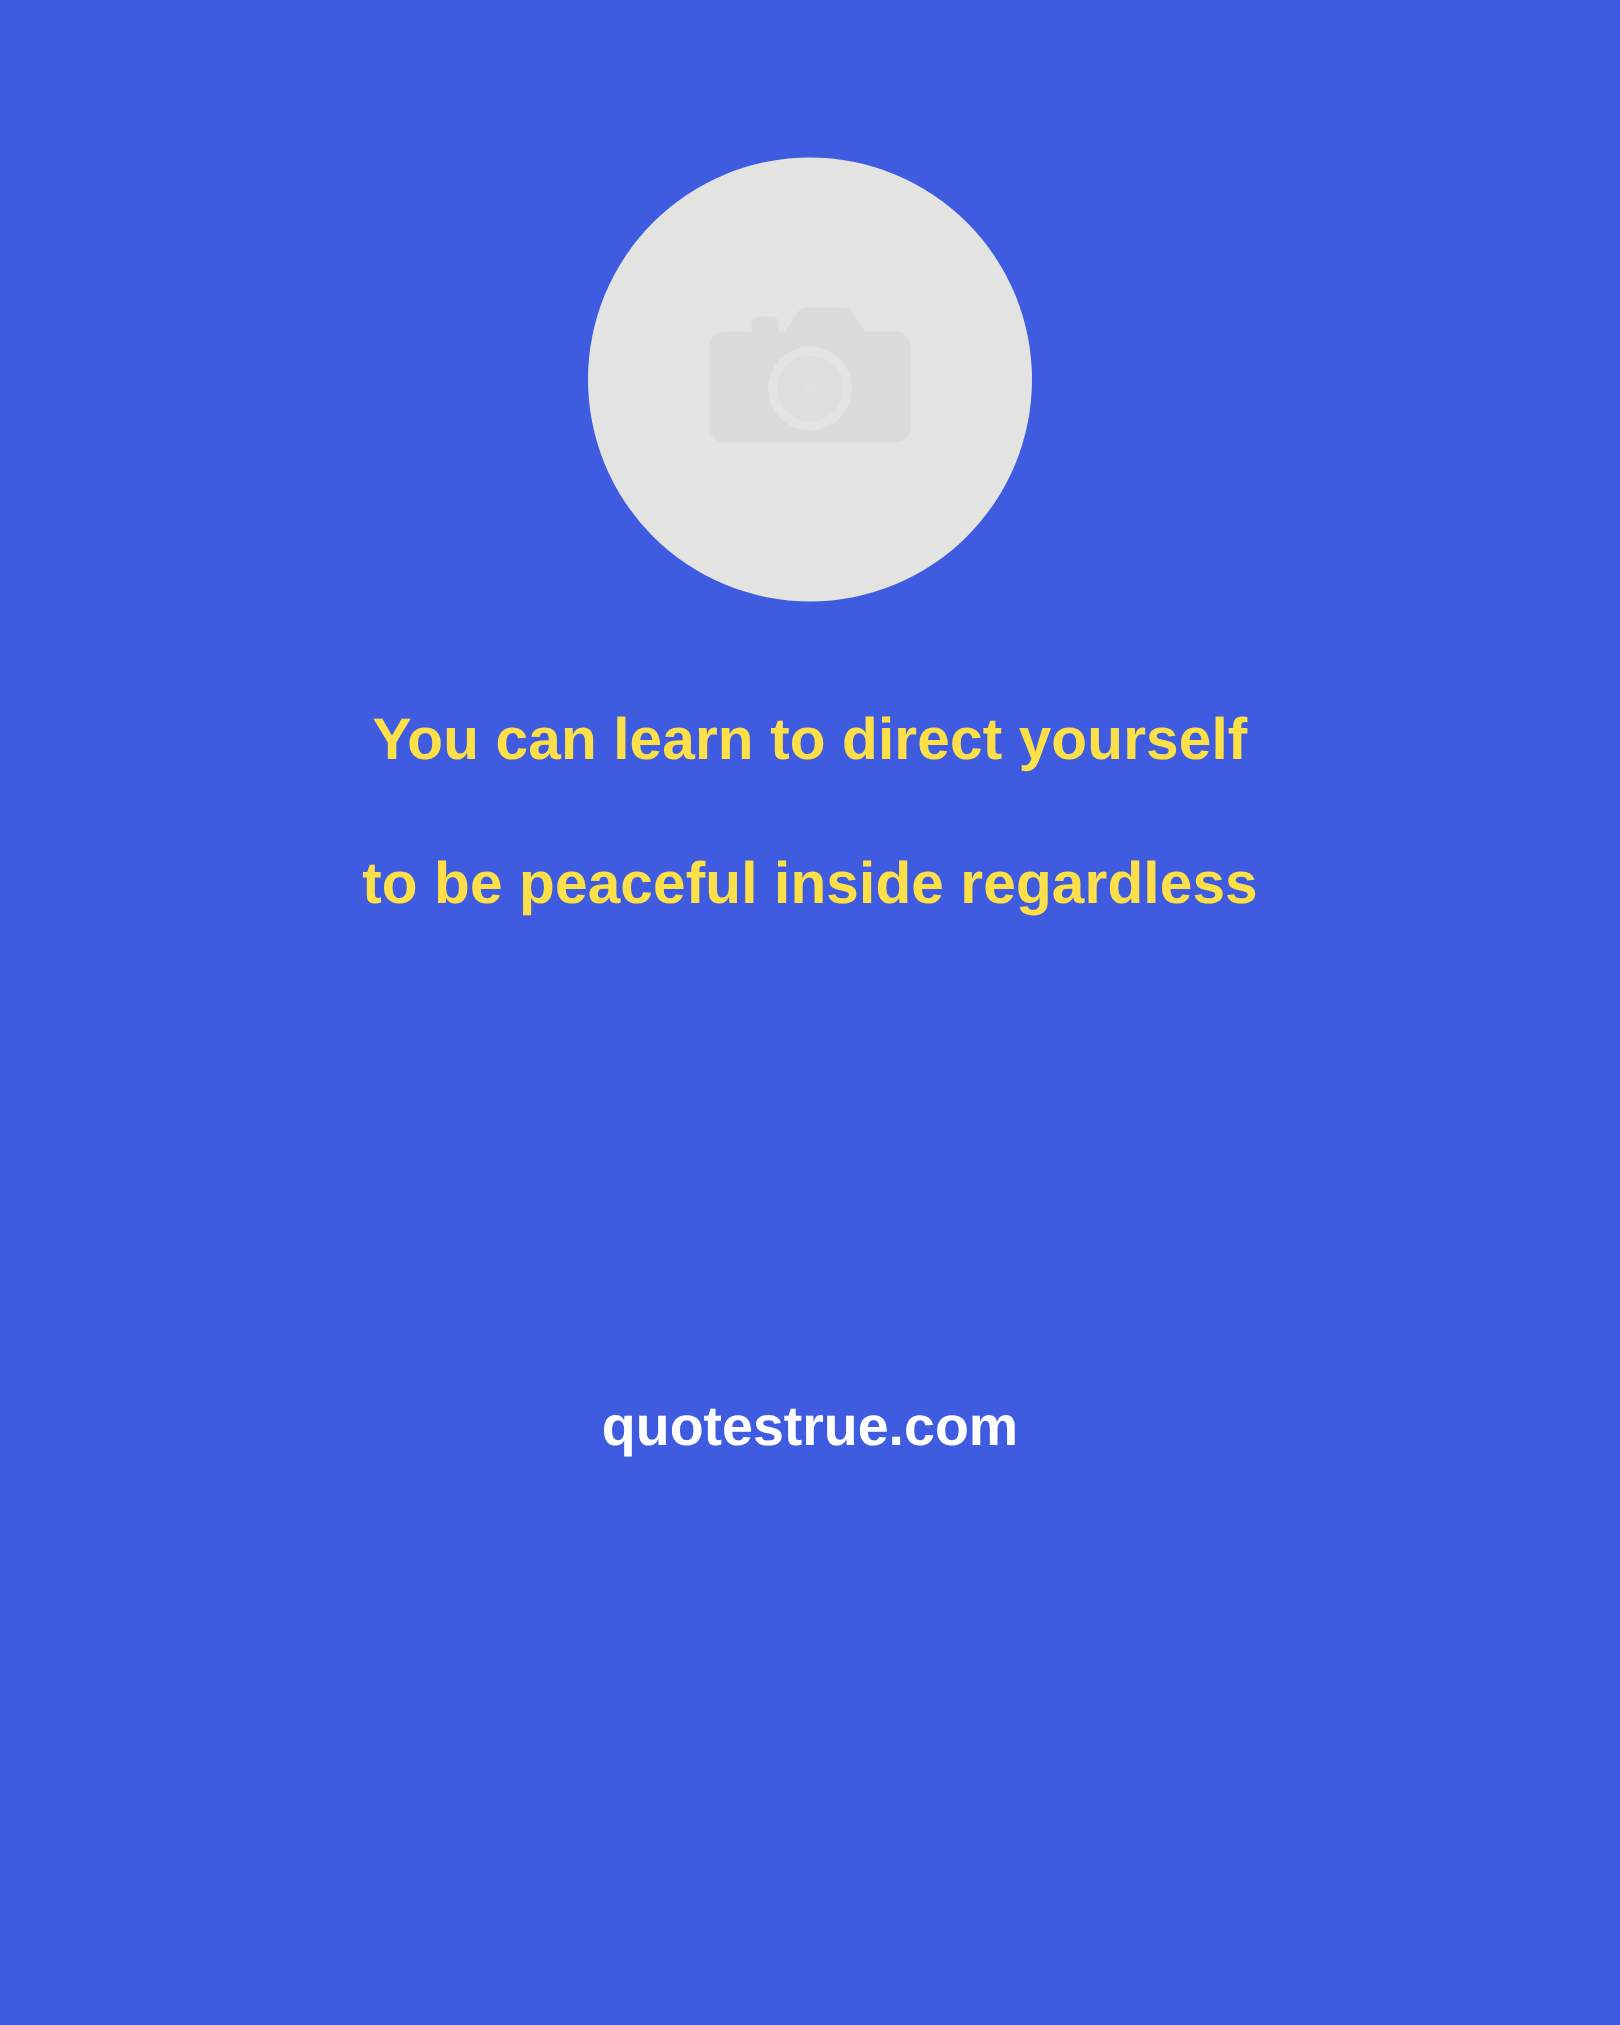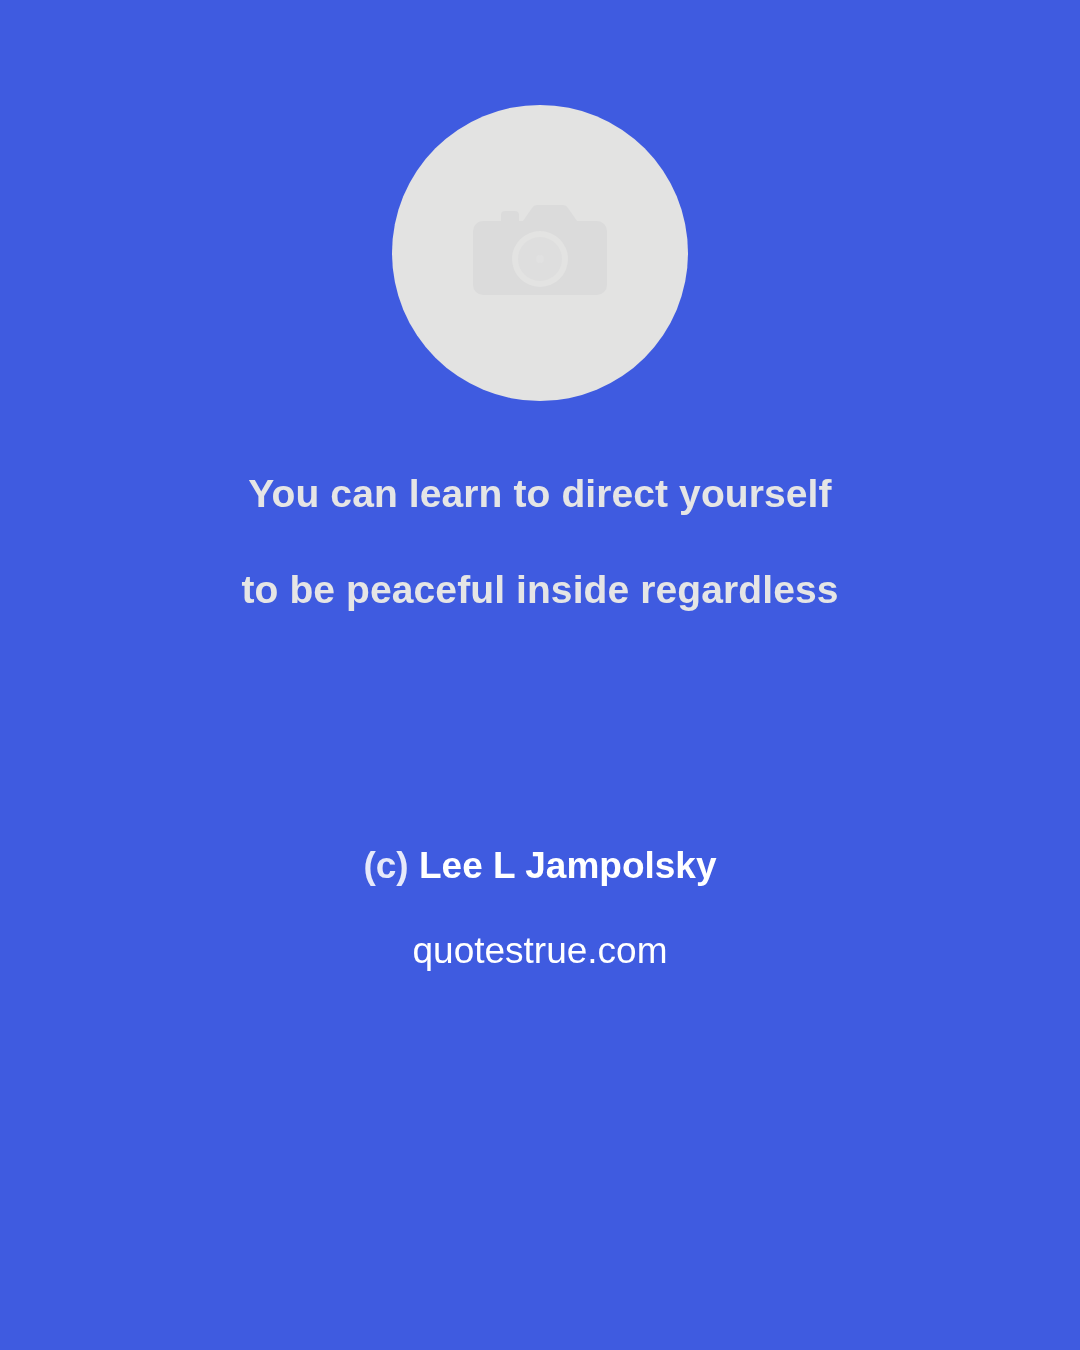--- a/index.html
+++ b/index.html
@@ -52,21 +52,21 @@
   .quote-block {
     position: absolute;
     top: 446px;
     left: 50px;
     width: 980px;
     text-align: center;
   }
 
   .quote-line {
     display: block;
-    color: #e5e5e5;
+    color: #fde047;
     font-family: "Liberation Sans", sans-serif;
     font-size: 39px;
     font-weight: 700;
     line-height: 96px;
     letter-spacing: 0.1px;
     white-space: nowrap;
   }
 
   
   .attribution {
@@ -91,21 +91,21 @@
   
   .source-site {
     position: absolute;
     top: 925px;
     left: 50px;
     width: 980px;
     text-align: center;
     color: #FFFFFF;
     font-family: "Liberation Sans", sans-serif;
     font-size: 37px;
-    font-weight: 400;
+    font-weight: 700;
     line-height: 52px;
     white-space: nowrap;
   }
 </style>
 </head>
 <body>
 
 <div class="quote-card">
 
   <div class="avatar">
@@ -117,17 +117,16 @@
       <circle cx="67" cy="58" r="22" fill="#DEDEDE"></circle>
       <circle cx="67" cy="58" r="4" fill="#E1E1E1"></circle>
     </svg>
   </div>
 
   <div class="quote-block">
     <span class="quote-line">You can learn to direct yourself</span>
     <span class="quote-line">to be peaceful inside regardless</span>
   </div>
 
-  <div class="attribution"><span class="copyright-mark">(c)</span> <span>Lee L Jampolsky</span></div>
 
   <div class="source-site">quotestrue.com</div>
 
 </div>
 
 </body></html>

